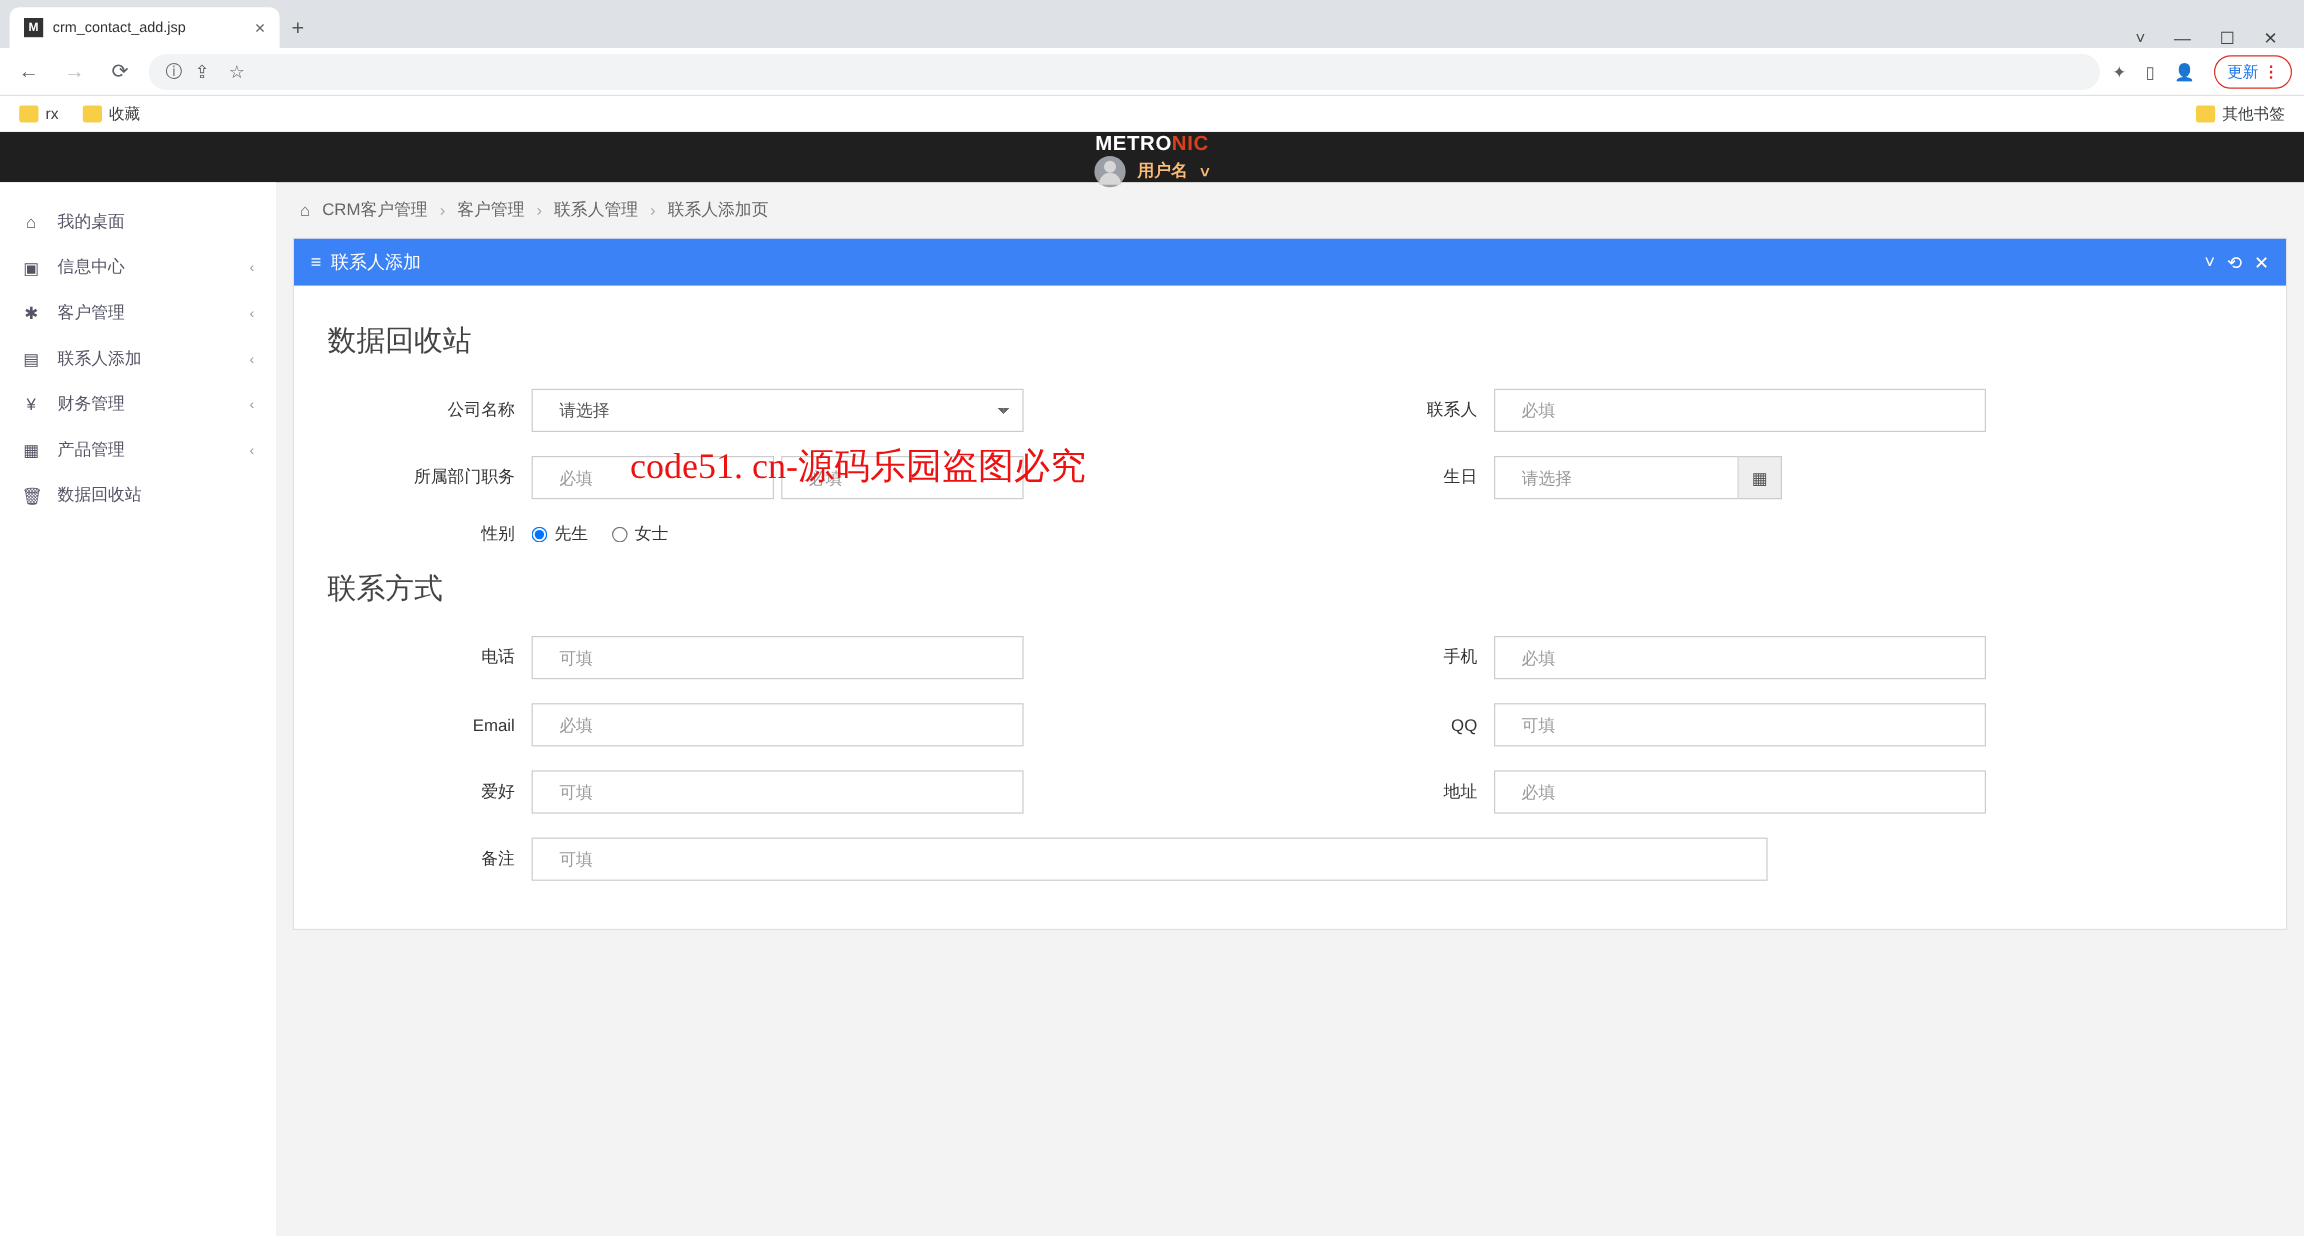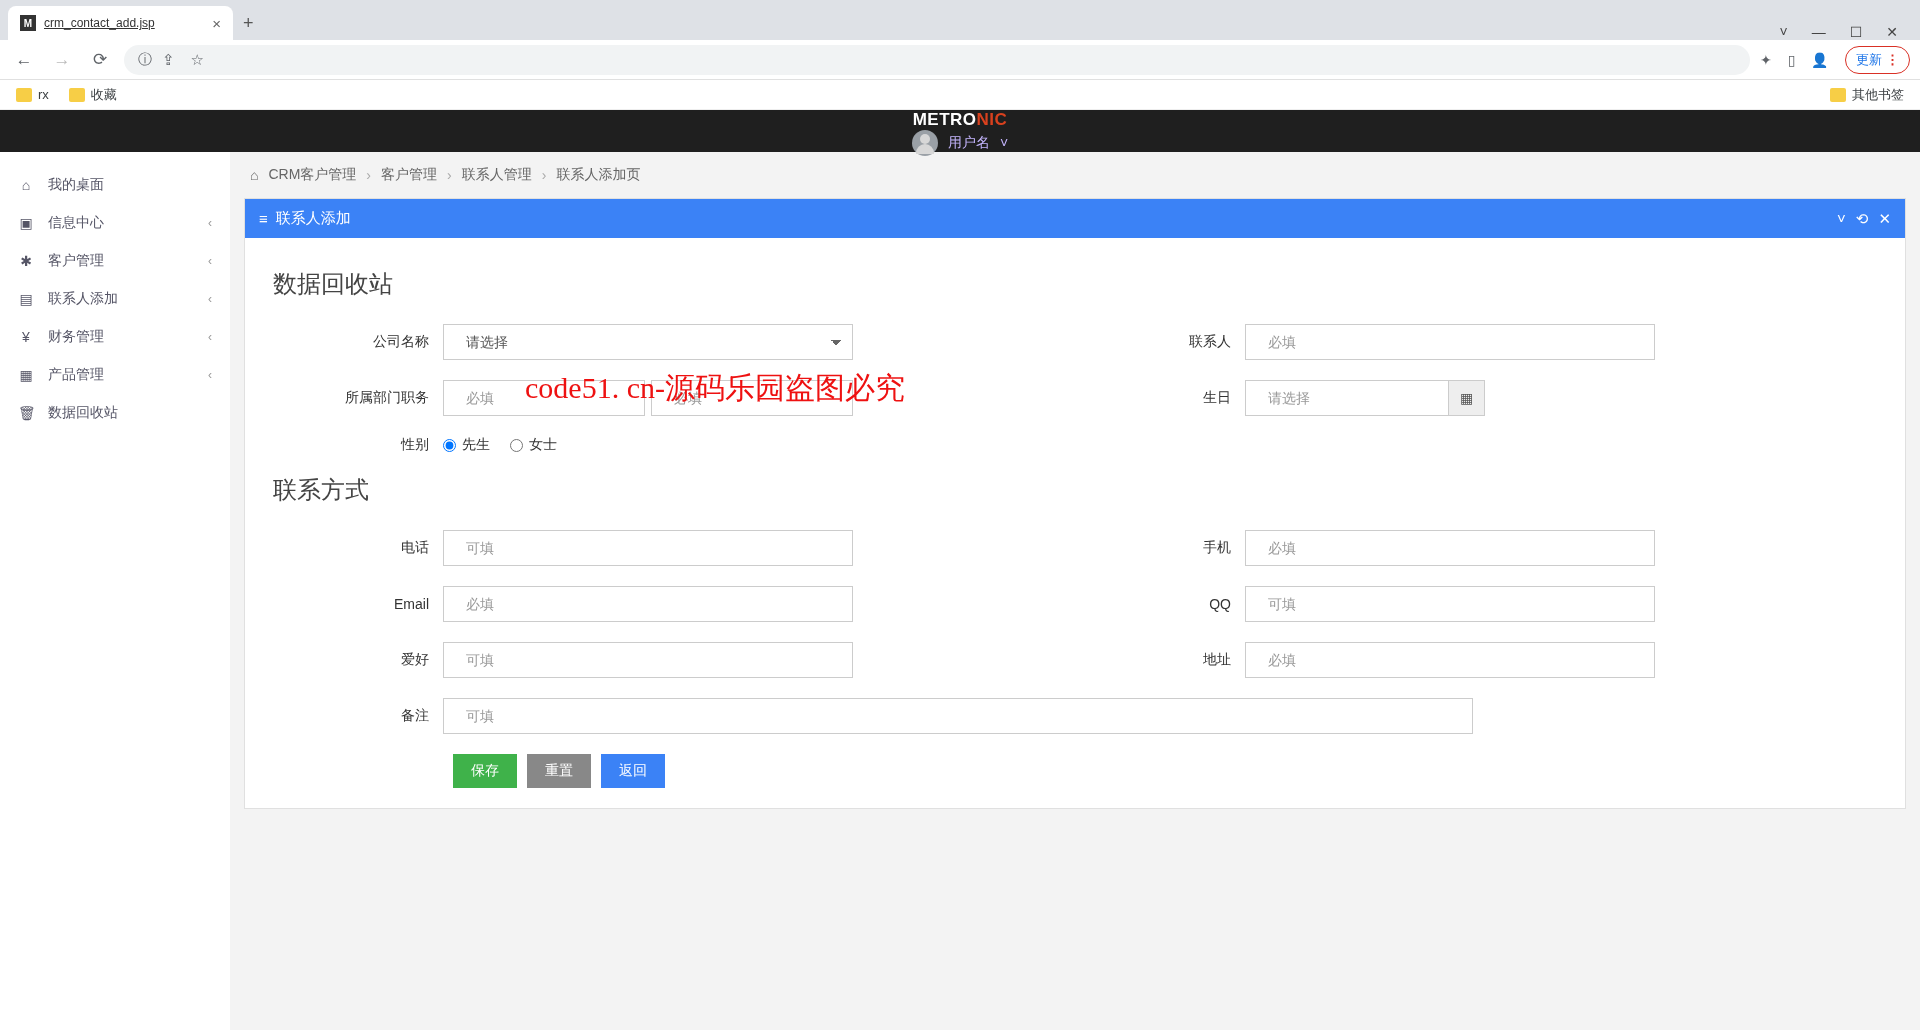--- a/index.html
+++ b/index.html
@@ -2,21 +2,21 @@
 <html><head>
 <meta charset="utf-8">
 <style>
 * { margin: 0; padding: 0; box-sizing: border-box; font-family: "Microsoft YaHei", Arial, sans-serif; }
 body { background: #fff; font-size: 14px; color: #333; }
 
 
 .chrome-top { background: #dee1e6; height: 40px; display: flex; align-items: flex-end; padding: 0 8px; }
 .tab { background: #fff; border-radius: 8px 8px 0 0; padding: 8px 12px; display: flex; align-items: center; gap: 8px; width: 225px; height: 34px; font-size: 12px; }
 .tab-favicon { width: 16px; height: 16px; background: #333; color: #fff; display: flex; align-items: center; justify-content: center; font-size: 10px; font-weight: bold; }
-.tab-title { flex: 1; overflow: hidden; white-space: nowrap; text-decoration: underline; }
+.tab-title { flex: 1; overflow: hidden; white-space: nowrap; }
 .tab-close { color: #666; font-size: 15px; cursor: pointer; }
 .tab-new { padding: 6px 10px; font-size: 18px; color: #555; }
 .chrome-win { margin-left: auto; display: flex; gap: 24px; padding-right: 14px; color: #444; }
 .chrome-win span { font-size: 14px; cursor: pointer; }
 
 .chrome-addr { background: #fff; height: 40px; display: flex; align-items: center; padding: 0 10px; gap: 10px; border-bottom: 1px solid #e0e0e0; }
 .nav-btn { width: 28px; text-align: center; color: #5f6368; font-size: 17px; cursor: pointer; }
 .nav-btn.disabled { color: #bbb; }
 .addr-bar { flex: 1; background: #f1f3f4; border-radius: 18px; height: 30px; display: flex; align-items: center; padding: 0 14px; font-size: 14px; color: #202124; gap: 10px; }
 .addr-info { color: #5f6368; }
@@ -31,21 +31,21 @@
 .chrome-bookmarks { background: #fff; height: 30px; display: flex; align-items: center; padding: 0 16px; gap: 20px; border-bottom: 1px solid #eee; font-size: 13px; }
 .bm-item { display: flex; align-items: center; gap: 6px; color: #3c4043; cursor: pointer; }
 .bm-folder { width: 16px; height: 14px; background: #f7ce46; border-radius: 2px; display: inline-block; }
 .bm-spacer { flex: 1; }
 
 
 .app-header { background: #1f1f1f; height: 42px; display: flex; align-items: center; padding: 0 18px; color: #fff; flex-direction: column; }
 .logo { font-size: 17px; font-weight: bold; letter-spacing: 0.5px; }
 .logo .accent { color: #d9411e; }
 .header-spacer { flex: 1; }
-.user-area { display: flex; align-items: center; gap: 10px; color: #c4b5fd; cursor: pointer; }
+.user-area { display: flex; align-items: center; gap: 10px; color: #fdba74; cursor: pointer; font-weight: bold; }
 .avatar { width: 26px; height: 26px; border-radius: 50%; background: #9aa0a6; position: relative; }
 .avatar::before { content: ""; position: absolute; top: 4px; left: 8px; width: 10px; height: 10px; background: #d7d7d7; border-radius: 50%; }
 .avatar::after { content: ""; position: absolute; bottom: 2px; left: 4px; width: 18px; height: 10px; background: #d7d7d7; border-radius: 9px 9px 0 0; }
 
 
 .app-body { display: flex; min-height: calc(100vh - 152px); background: #f3f3f3; }
 .sidebar { width: 230px; background: #fff; padding-top: 14px; }
 .side-item { display: flex; align-items: center; padding: 10px 18px; color: #556; font-size: 14px; cursor: pointer; gap: 14px; }
 .side-icon { width: 16px; text-align: center; color: #556; }
 .side-expand { margin-left: auto; color: #999; font-size: 12px; }
@@ -297,21 +297,16 @@
           </div>
         </div>
 
         <div class="form-row">
           <div class="form-group full">
             <label class="form-label">备注</label>
             <div class="form-control wide"><input type="text" placeholder="可填" style=""></div>
           </div>
         </div>
 
-        <div class="btn-row">
-          <button class="btn btn-save">保存</button>
-          <button class="btn btn-reset">重置</button>
-          <button class="btn btn-back">返回</button>
-        </div>
       </div>
     </div>
   </div>
 </div>
 
 </body></html>

